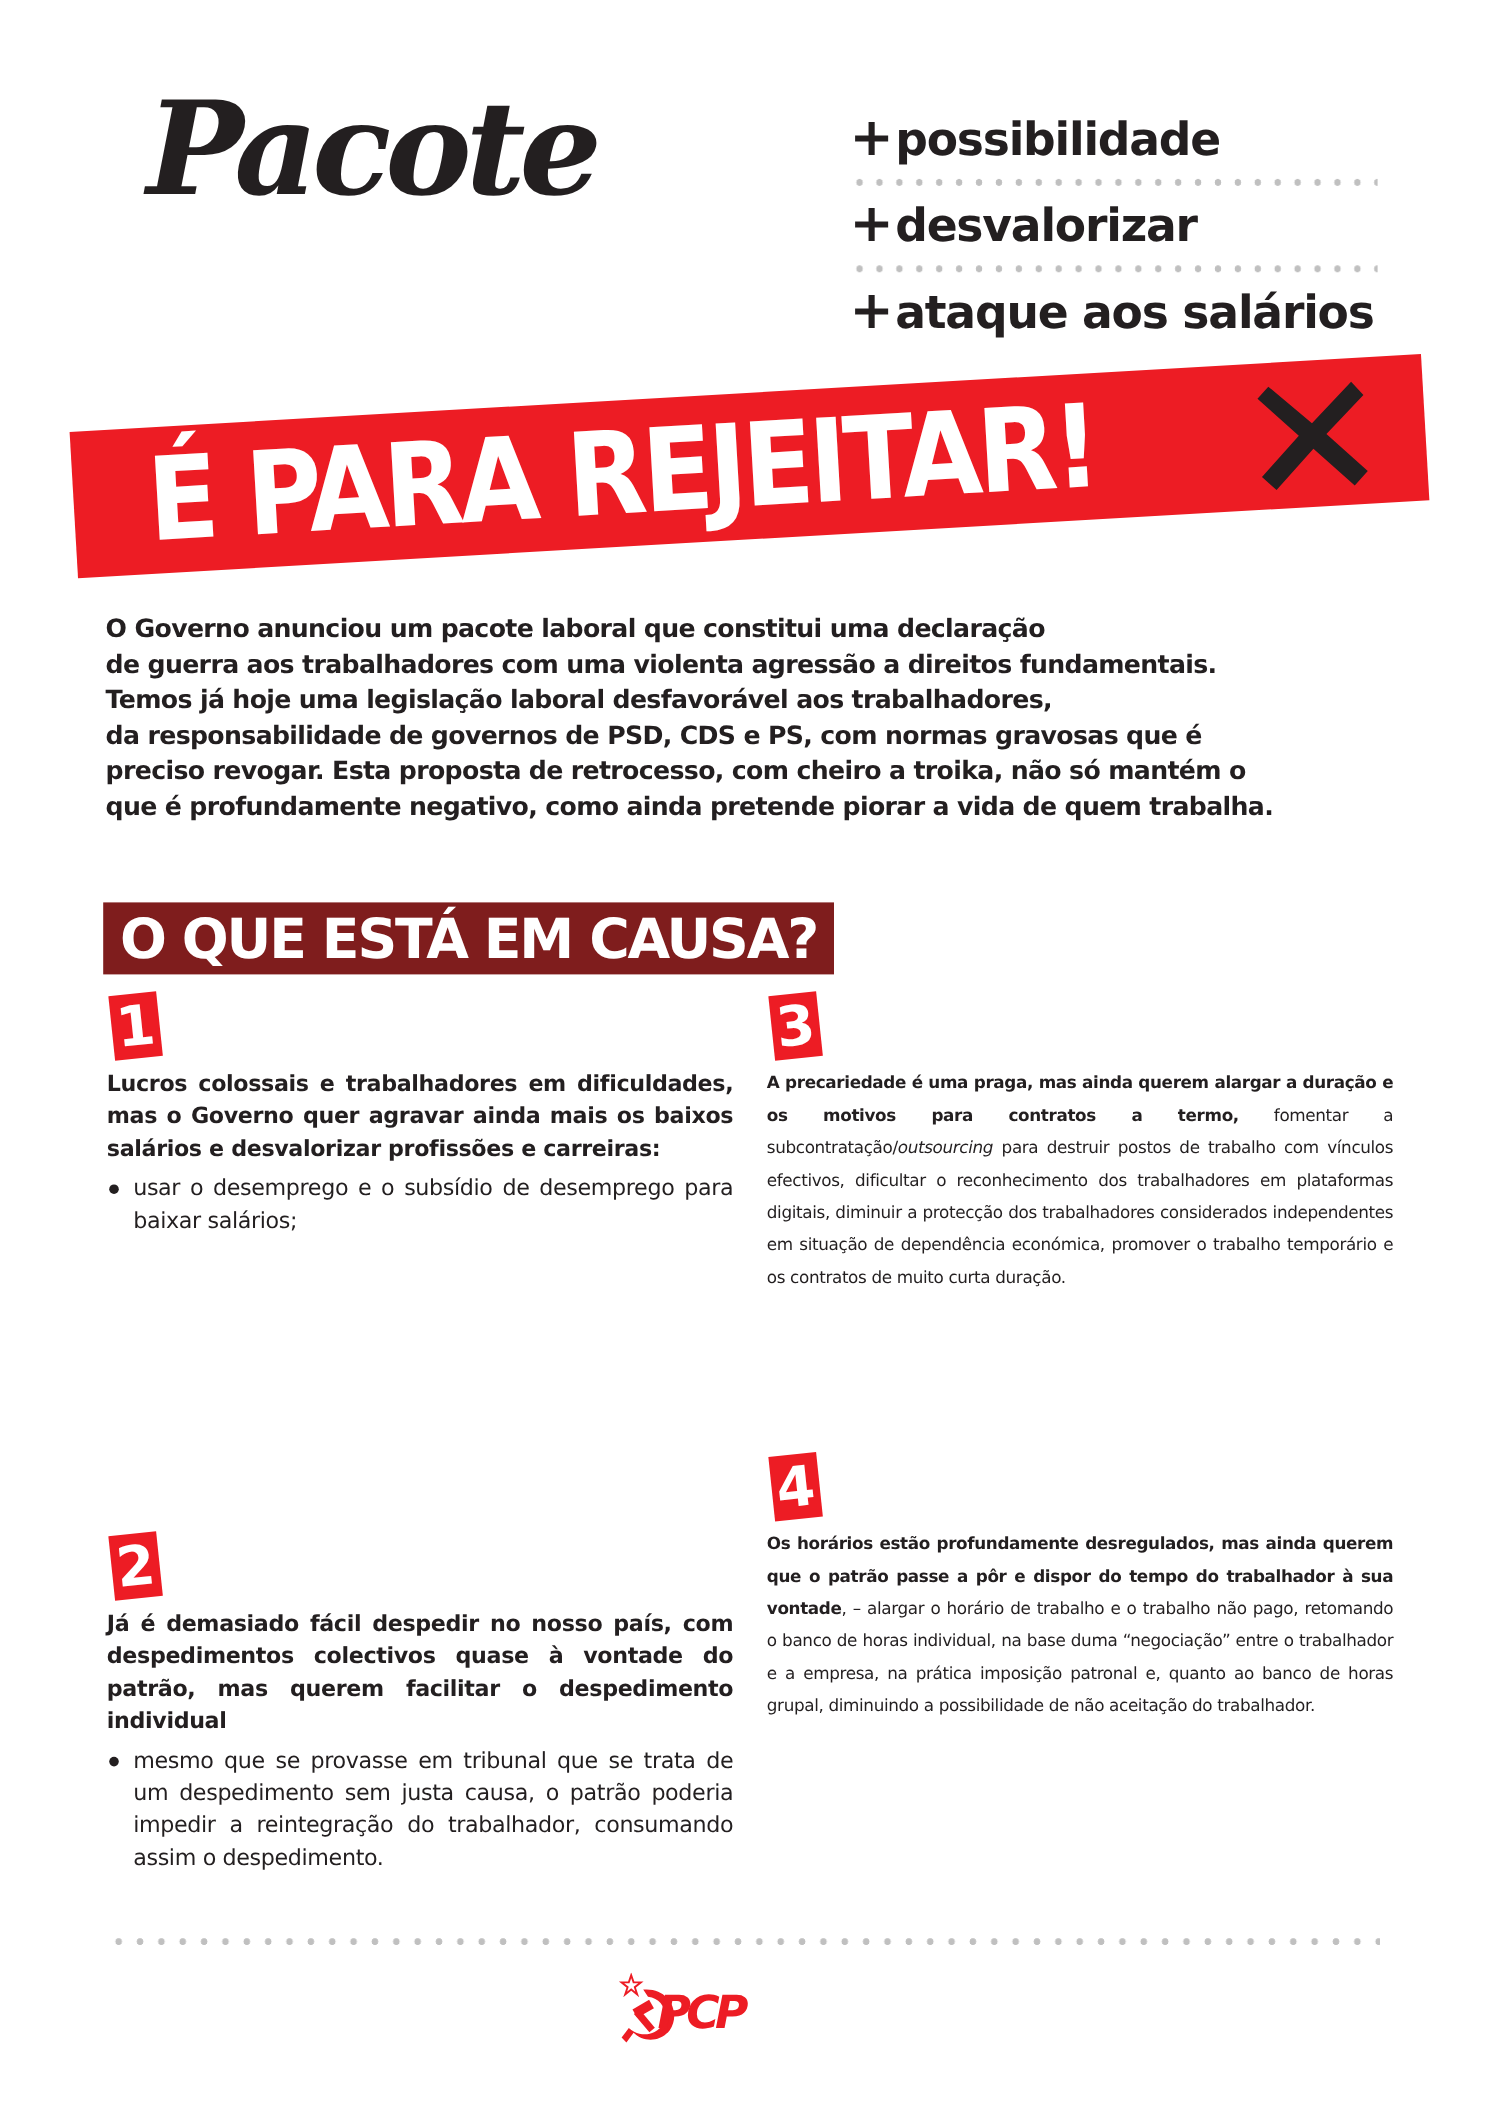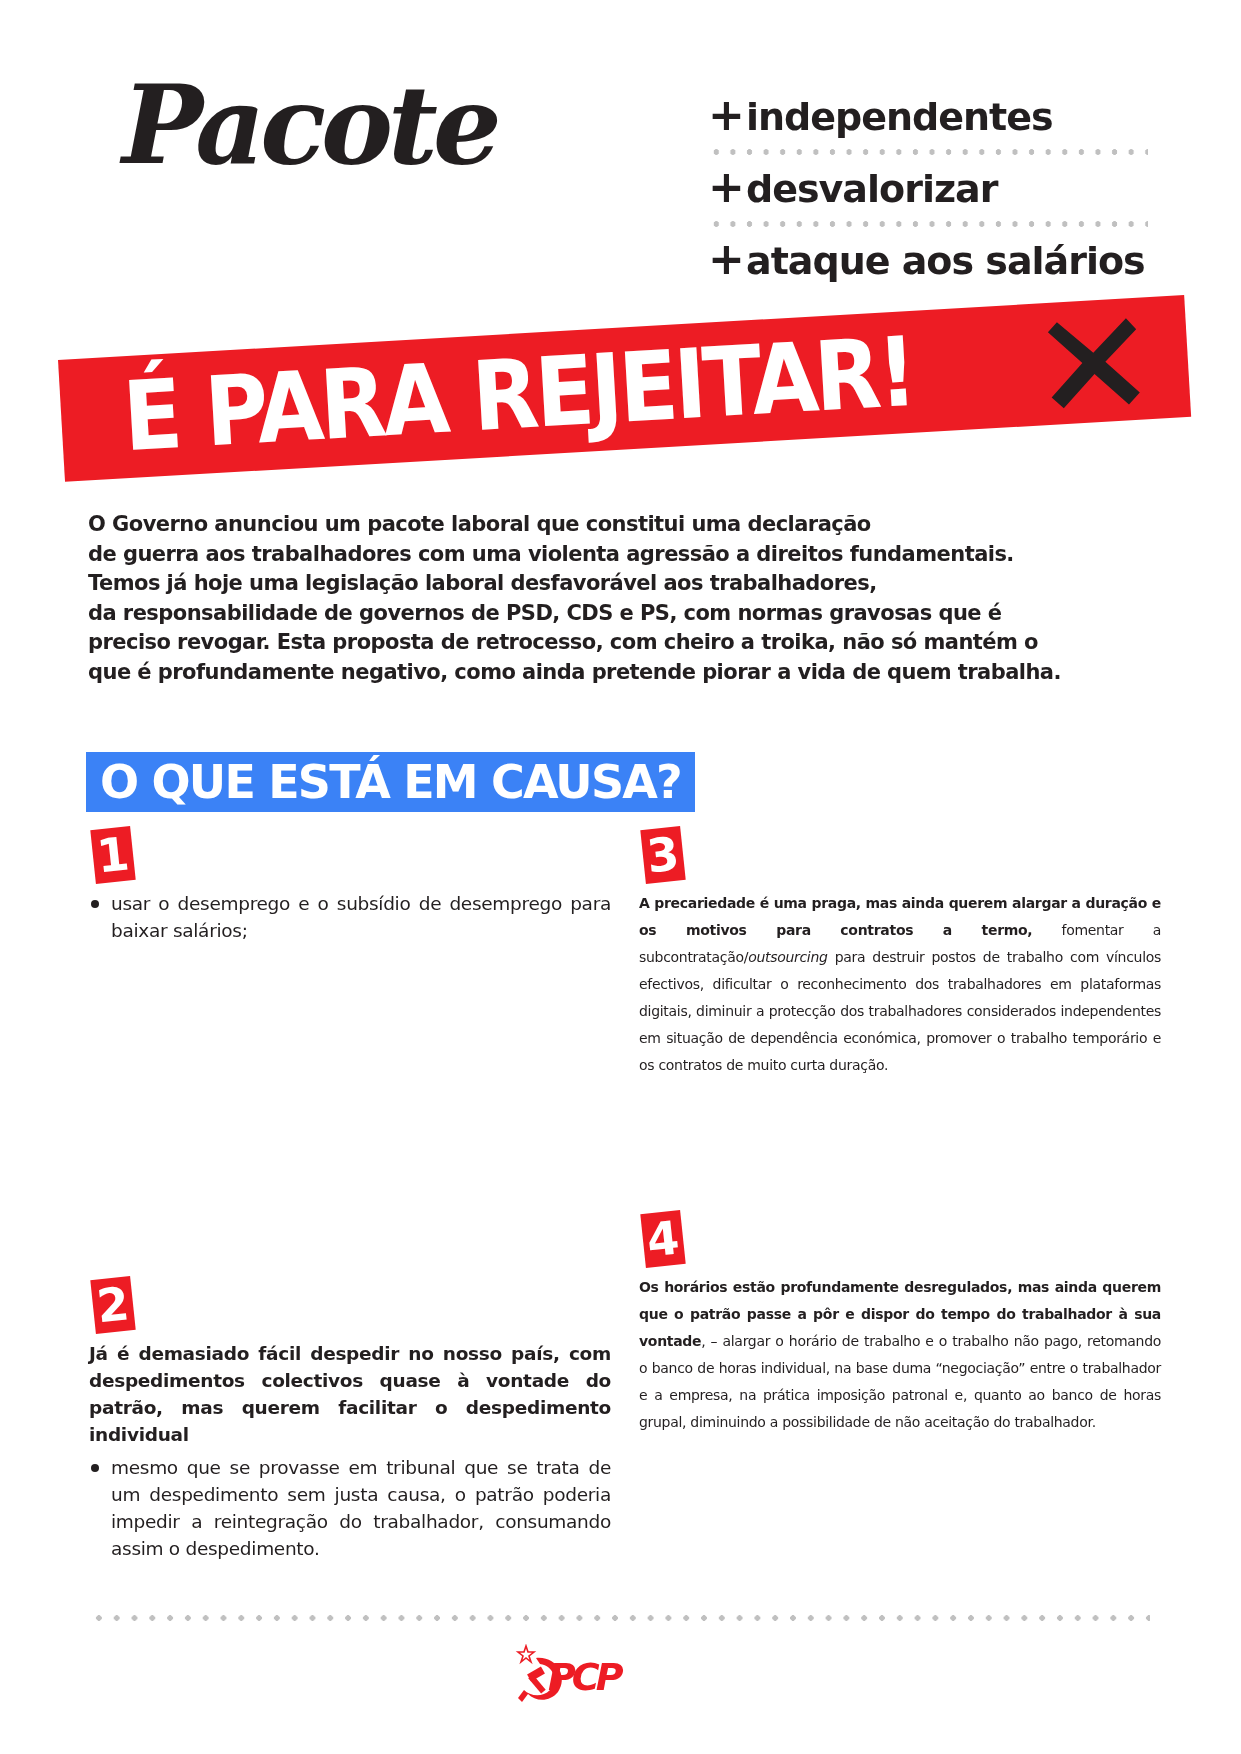--- a/index.html
+++ b/index.html
@@ -15,21 +15,21 @@
   .dot-sep { height:24px; background-image:radial-gradient(circle, #c0c0c0 2.6px, transparent 3px); background-size:16.6px 24px; background-position:0 50%; background-repeat:repeat-x; }
 
   .banner-wrap { position:absolute; left:56px; top:300px; width:1134px; height:190px; }
   .banner { position:absolute; left:2px; top:60px; width:1128px; height:122px; background:#ed1c24; transform:rotate(-3.3deg); transform-origin:0 0; }
   .banner-text { position:absolute; left:62px; top:2px; font-family:"DejaVu Sans", sans-serif; font-weight:bold; font-size:96px; line-height:118px; color:#ffffff; letter-spacing:-4px; white-space:nowrap; transform:scaleX(0.9); transform-origin:0 50%; }
   .banner-x { position:absolute; left:986px; top:14px; width:96px; height:96px; }
 
   .intro { position:absolute; left:88px; top:510px; width:1100px; font-family:"DejaVu Sans", sans-serif; font-weight:bold; font-size:21px; line-height:29.5px; color:#231f20; letter-spacing:-0.55px; }
   .intro div { white-space:nowrap; }
 
-  .section-head { position:absolute; left:86px; top:752px; height:60px; padding:0 14px 0 14px; background:#3b82f6; color:#ffffff; font-family:"DejaVu Sans", sans-serif; font-weight:bold; font-size:46px; line-height:60px; letter-spacing:-1.8px; white-space:nowrap; }
+  .section-head { position:absolute; left:86px; top:752px; height:60px; padding:0 14px 0 14px; background:#7f1d1d; color:#ffffff; font-family:"DejaVu Sans", sans-serif; font-weight:bold; font-size:46px; line-height:60px; letter-spacing:-1.8px; white-space:nowrap; }
 
   .col { position:absolute; width:522px; }
   .col-left { left:89px; }
   .col-right { left:639px; }
 
   .badge { width:40px; height:54px; background:#ed1c24; color:#fff; font-family:"DejaVu Sans", sans-serif; font-weight:bold; font-size:46px; line-height:54px; text-align:center; transform:rotate(-6deg); margin-left:4px; margin-bottom:8px; }
 
   .item-lead { font-family:"DejaVu Sans", sans-serif; font-weight:bold; font-size:18.5px; line-height:27px; text-align:justify; letter-spacing:-0.3px; color:#231f20; hyphens:manual; }
   .item-body { font-family:"DejaVu Sans", sans-serif; font-size:14px; line-height:27px; text-align:justify; letter-spacing:-0.3px; color:#231f20; }
   .item-body b { font-weight:bold; }
@@ -45,21 +45,21 @@
 </style>
 </head>
 <body>
 
 <div class="title-block">
   <div class="title-line l1">Pacote</div>
 </div>
 
 <div class="plus-list">
   <div class="plus-item">
-    <span class="plus-sign">+</span><span>independentes</span>
+    <span class="plus-sign">+</span><span>possibilidade</span>
   </div>
   <div class="dot-sep"></div>
   <div class="plus-item">
     <span class="plus-sign">+</span><span>desvalorizar</span>
   </div>
   <div class="dot-sep"></div>
   <div class="plus-item">
     <span class="plus-sign">+</span><span>ataque aos salários</span>
   </div>
 </div>
@@ -79,20 +79,21 @@
   <div>Temos já hoje uma legislação laboral desfavorável aos trabalhadores,</div>
   <div>da responsabilidade de governos de PSD, CDS e PS, com normas gravosas que é</div>
   <div>preciso revogar. Esta proposta de retrocesso, com cheiro a troika, não só mantém o</div>
   <div>que é profundamente negativo, como ainda pretende piorar a vida de quem trabalha.</div>
 </div>
 
 <div class="section-head">O QUE ESTÁ EM CAUSA?</div>
 
 <div class="col col-left" style="top:828px;">
   <div class="badge">1</div>
+  <div class="item-lead">Lucros colossais e trabalhadores em dificuldades, mas o Governo quer agravar ainda mais os baixos salários e desvalorizar profissões e carreiras:</div>
   <ul class="bullets">
     <li><span class="bullet"></span><span>usar o desemprego e o subsídio de desemprego para baixar salários;</span></li>
   </ul>
 </div>
 
 <div class="col col-left" style="top:1278px;">
   <div class="badge">2</div>
   <div class="item-lead">Já é demasiado fácil despedir no nosso país, com despedimentos colectivos quase à vontade do patrão, mas querem facilitar o despedimento individual</div>
   <ul class="bullets">
     <li><span class="bullet"></span><span>mesmo que se provasse em tribunal que se trata de um despedimento sem justa causa, o patrão poderia impedir a reintegração do trabalhador, consumando assim o despedimento.</span></li>

